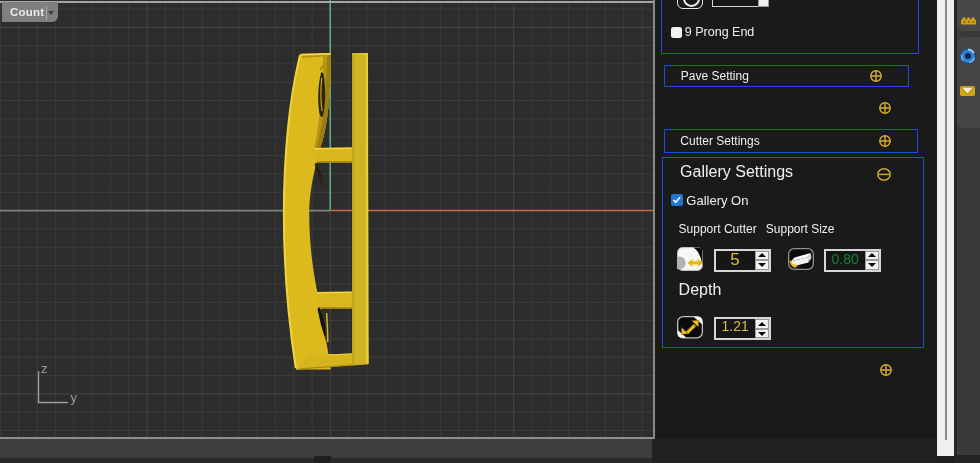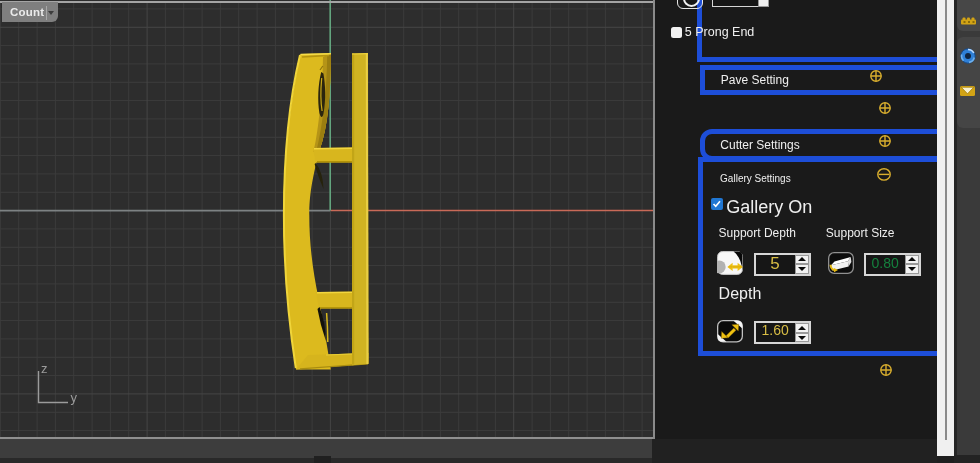--- a/index.html
+++ b/index.html
@@ -1,16 +1,16 @@
 <!DOCTYPE html>
 <html><head><meta charset="utf-8">
 <style>
   html,body {margin:0;padding:0;background:#191919;}
   #app {position:relative;width:980px;height:463px;overflow:hidden;font-family:"Liberation Sans",sans-serif;background:#191919;}
-  .box {position:absolute;border:5px solid #1d4ed8;color:#efefef;font-size:12px;margin-left:36px;}
+  .box {position:absolute;border:1px solid #1d4ed8;color:#efefef;font-size:12px;}
   .box .t {position:absolute;left:16px;top:50%;transform:translateY(-50%);white-space:nowrap;}
   .lbl {position:absolute;color:#efefef;font-size:12px;white-space:nowrap;}
 </style></head>
 <body>
 <div id="app">
 
 <svg width="655" height="439" viewBox="0 0 655 439" style="position:absolute;left:0;top:0">
 <rect x="0" y="0" width="655" height="439" fill="#2d2d2d"></rect>
 <path d="M0.4 2.5V437 M18.7 2.5V437 M37.1 2.5V437 M55.4 2.5V437 M73.7 2.5V437 M92.1 2.5V437 M110.4 2.5V437 M128.7 2.5V437 M165.4 2.5V437 M183.7 2.5V437 M202.1 2.5V437 M220.4 2.5V437 M238.7 2.5V437 M257.1 2.5V437 M275.4 2.5V437 M293.7 2.5V437 M312.1 2.5V437 M348.7 2.5V437 M367.1 2.5V437 M385.4 2.5V437 M403.7 2.5V437 M422.1 2.5V437 M440.4 2.5V437 M458.7 2.5V437 M477.1 2.5V437 M495.4 2.5V437 M532.1 2.5V437 M550.4 2.5V437 M568.7 2.5V437 M587.1 2.5V437 M605.4 2.5V437 M623.7 2.5V437 M642.1 2.5V437 M0 8.9H655 M0 45.6H655 M0 63.9H655 M0 82.3H655 M0 100.6H655 M0 118.9H655 M0 137.3H655 M0 155.6H655 M0 173.9H655 M0 192.3H655 M0 228.9H655 M0 247.3H655 M0 265.6H655 M0 283.9H655 M0 302.3H655 M0 320.6H655 M0 338.9H655 M0 357.3H655 M0 375.6H655 M0 412.3H655 M0 430.6H655 " stroke="#3c3c3c" stroke-width="1"></path>
 <path d="M147.1 2.5V437 M513.7 2.5V437 M0 27.3H655 M0 393.9H655 M330.4 212V437 " stroke="#454545" stroke-width="1"></path>
@@ -69,53 +69,53 @@
 
 <div style="position:absolute;left:655px;top:0;width:282px;height:463px;background:#1a1a1a"></div>
 
 <div class="box" style="left:661.3px;top:-8px;width:255.4px;height:60px;"></div>
 <div style="position:absolute;left:677px;top:-16.5px;width:23.5px;height:23.5px;border:1.6px solid #e8e8e8;border-radius:6px;"></div>
 <div style="position:absolute;left:683px;top:-10px;width:13px;height:13px;border:2.2px solid #f2f2f2;border-radius:50%;"></div>
 <div style="position:absolute;left:712.3px;top:-15px;width:54px;height:20px;border:1.6px solid #d5d5d5;background:#161616"></div>
 <div style="position:absolute;left:757.5px;top:-13px;width:9px;height:18px;background:#f0f0f0;border:1px solid #999"></div>
 
 <div style="position:absolute;left:670.8px;top:27px;width:10.8px;height:10.8px;background:#f2f2f2;border-radius:2.5px;"></div>
-<div class="lbl" style="left:684.8px;top:25px;font-size:12.5px">5 Prong End</div>
+<div class="lbl" style="left:684.8px;top:25px;font-size:12.5px">9 Prong End</div>
 
 <div class="box" style="left:663.8px;top:64.5px;width:243px;height:20.5px;">
       <span class="t">Pave Setting</span>
     </div>
 <svg style="position:absolute;left:869.5px;top:69.5px" width="12" height="12" viewBox="0 0 12 12">
       <circle cx="6" cy="6" r="5.2" stroke="#d9ae2e" stroke-width="1.4" fill="none"></circle>
       <path d="M0.8 6H11.2M6 0.8V11.2" stroke="#d9ae2e" stroke-width="1.4"></path>
     </svg>
 
 <svg style="position:absolute;left:879px;top:102px" width="12" height="12" viewBox="0 0 12 12">
       <circle cx="6" cy="6" r="5.2" stroke="#d9ae2e" stroke-width="1.4" fill="none"></circle>
       <path d="M0.8 6H11.2M6 0.8V11.2" stroke="#d9ae2e" stroke-width="1.4"></path>
     </svg>
 
-<div class="box" style="left:663.5px;top:129px;width:252.8px;height:22px;border-radius:12px;">
+<div class="box" style="left:663.5px;top:129px;width:252.8px;height:22px;">
       <span class="t" style="left:15.8px">Cutter Settings</span>
     </div>
 <svg style="position:absolute;left:879px;top:134.5px" width="12" height="12" viewBox="0 0 12 12">
       <circle cx="6" cy="6" r="5.2" stroke="#d9ae2e" stroke-width="1.4" fill="none"></circle>
       <path d="M0.8 6H11.2M6 0.8V11.2" stroke="#d9ae2e" stroke-width="1.4"></path>
     </svg>
 
 <div class="box" style="left:661.8px;top:157.3px;width:260.6px;height:188.7px;">
-  <div class="lbl" style="left:17.3px;top:11px;font-size:10px">Gallery Settings</div>
+  <div class="lbl" style="left:17.3px;top:5px;font-size:16px">Gallery Settings</div>
   <div style="position:absolute;left:8.2px;top:36.1px;width:11.6px;height:11.6px;background:#2077d3;border-radius:2px;">
     <svg width="11.6" height="11.6" viewBox="0 0 12 12">
           <path d="M2.6 6.2 L4.9 8.6 L9.3 3.4" stroke="#fff" stroke-width="1.7" fill="none"></path>
         </svg>
   </div>
-  <div class="lbl" style="left:23.5px;top:34.3px;font-size:18px">Gallery On</div>
-  <div class="lbl" style="left:15.8px;top:64px;font-size:12px">Support Depth</div>
-  <div class="lbl" style="left:123px;top:64px;font-size:12px">Support Size</div>
+  <div class="lbl" style="left:23.5px;top:34.3px;font-size:13px">Gallery On</div>
+  <div class="lbl" style="left:15.8px;top:64px;font-size:12px">Support Cutter</div>
+  <div class="lbl" style="left:103px;top:64px;font-size:12px">Support Size</div>
   <svg style="position:absolute;left:14.7px;top:89.2px" width="26" height="24" viewBox="0 0 26 24">
 <rect x="0.6" y="0.6" width="24.8" height="22.8" rx="5" fill="#f7f7f7" stroke="#c9c9c9" stroke-width="1"></rect>
 <path d="M16.5 0.6 H20.8 Q25.4 0.6 25.4 5.2 V19.5 C24.6 10.5 21.5 4.2 16.5 0.6 Z" fill="#070707"></path>
 <circle cx="2.3" cy="15.9" r="6.4" fill="#b2b2b2"></circle>
 <path d="M15.2 14.3 H21 V17.5 H15.2 Z" fill="#eec011"></path>
 <path d="M15.6 11.7 L10.4 15.9 L15.6 20.1 Z" fill="#eec011"></path>
 <path d="M20.6 11.7 L25.8 15.9 L20.6 20.1 Z" fill="#eec011"></path>
 <path d="M11.5 15.9 H24.5" stroke="#c89b08" stroke-width="1" opacity="0.5"></path>
 </svg>
   <div style="position:absolute;left:51.1px;top:90.5px;width:53px;height:19px;border:2px solid #d6d6d6;background:#161616">
@@ -149,21 +149,21 @@
 <rect x="0.65" y="0.65" width="24.7" height="21.2" rx="5.5" fill="#0a0a0a" stroke="#c0c0c0" stroke-width="1.3"></rect>
 <path d="M16.5 0.65 H20.5 Q25.35 0.65 25.35 5.5 V8.5 Z" fill="#f5f5f5"></path>
 <path d="M0.65 14 V17 Q0.65 21.85 5.5 21.85 H9.5 Z" fill="#f5f5f5"></path>
 <g fill="#eec011" stroke="#7a5c04" stroke-width="0.4">
 <path d="M9 15.7 L16.8 8.1 L19 10.3 L11.2 17.9 Z"></path>
 <path d="M14.9 4.7 L21.8 4.2 L21.3 11.1 Z"></path>
 <path d="M11.1 17.8 L4.2 18.3 L4.7 11.4 Z"></path>
 </g>
 </svg>
   <div style="position:absolute;left:51.3px;top:159.2px;width:53px;height:19px;border:2px solid #d6d6d6;background:#161616">
-<span style="position:absolute;left:0;right:15px;top:0;bottom:0;display:flex;align-items:center;justify-content:center;font-size:14px;color:#d8bd45;transform:translateY(-3px)">1.60</span>
+<span style="position:absolute;left:0;right:15px;top:0;bottom:0;display:flex;align-items:center;justify-content:center;font-size:14px;color:#d8bd45;transform:translateY(-3px)">1.21</span>
 <div style="position:absolute;right:0;top:0;bottom:0;width:14px;">
 <div style="position:absolute;left:0;right:0;top:0;height:9.5px;background:#f2f2f2;border:1px solid #9a9a9a;box-sizing:border-box"></div>
 <div style="position:absolute;left:0;right:0;bottom:0;height:9.5px;background:#f2f2f2;border:1px solid #9a9a9a;box-sizing:border-box"></div>
 <div style="position:absolute;left:50%;top:2.5px;transform:translateX(-50%);width:0;height:0;border-left:4px solid transparent;border-right:4px solid transparent;border-bottom:4.5px solid #0a0a0a"></div>
 <div style="position:absolute;left:50%;bottom:2.5px;transform:translateX(-50%);width:0;height:0;border-left:4px solid transparent;border-right:4px solid transparent;border-top:4.5px solid #0a0a0a"></div>
 </div>
       </div>
 </div>
 <svg style="position:absolute;left:876.9px;top:168.4px" width="14" height="13" viewBox="0 0 14 13">
       <ellipse cx="7" cy="6.4" rx="6.2" ry="5.7" stroke="#d9ae2e" stroke-width="1.4" fill="none"></ellipse>

